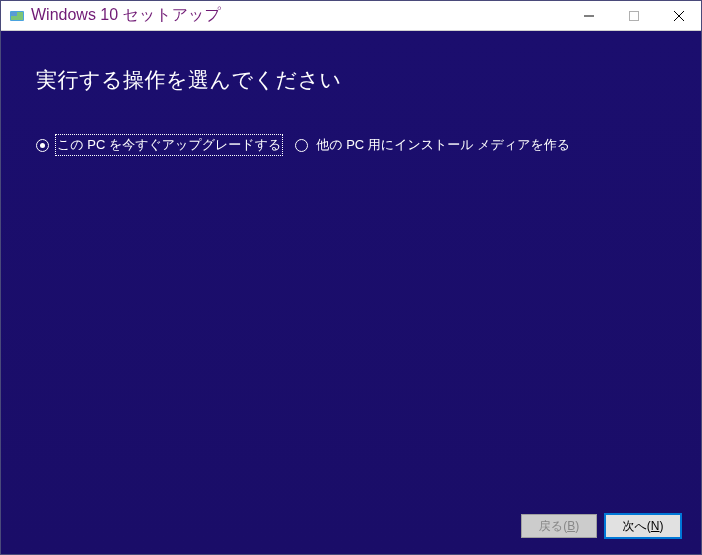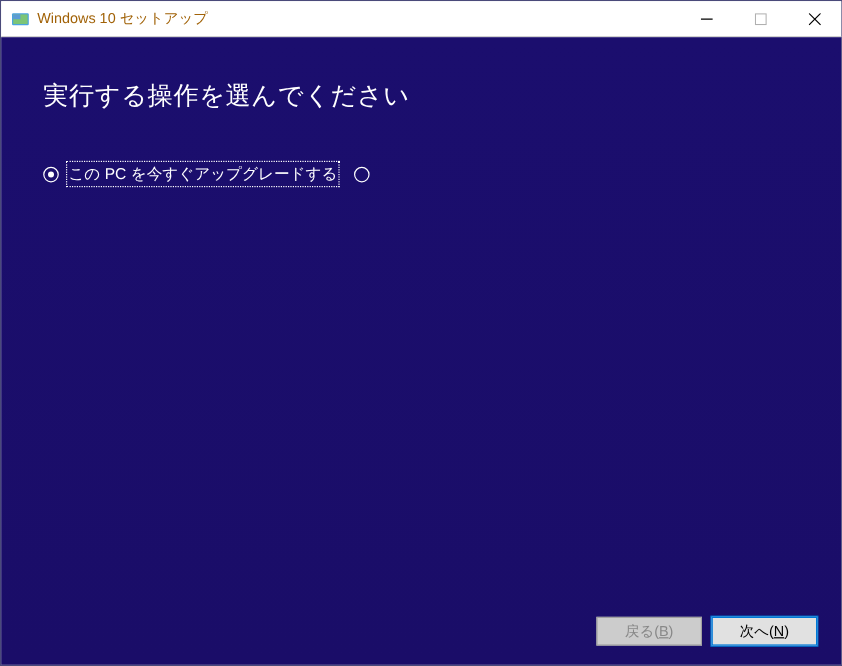--- a/index.html
+++ b/index.html
@@ -31,22 +31,22 @@
     .titlebar-icon {
       width: 16px;
       height: 16px;
       margin-left: 8px;
       margin-right: 6px;
       display: flex;
       align-items: center;
       justify-content: center;
     }
     .titlebar-title {
-      font-size: 12px;
-      color: #a16207;
+      font-size: 16px;
+      color: #701a75;
       flex: 1;
     }
     .titlebar-controls {
       display: flex;
       height: 100%;
     }
     .titlebar-btn {
       width: 45px;
       height: 100%;
       display: flex;
@@ -109,21 +109,21 @@
       outline-offset: 1px;
     }
     .footer {
       position: absolute;
       bottom: 16px;
       right: 20px;
       display: flex;
       gap: 8px;
     }
     .btn {
-      width: 88px;
+      width: 76px;
       height: 24px;
       font-size: 12px;
       display: flex;
       align-items: center;
       justify-content: center;
       background: #e1e1e1;
       border: 1px solid #858585;
       color: #000000;
     }
     .btn.disabled {
@@ -176,20 +176,21 @@
   <div class="content">
     <h1 class="heading">実行する操作を選んでください</h1>
 
     <div class="options">
       <div class="option">
         <span class="radio selected"></span>
         <span class="option-label focused">この PC を今すぐアップグレードする</span>
       </div>
       <div class="option">
         <span class="radio"></span>
+        <span class="option-label">他の PC 用にインストール メディアを作る</span>
       </div>
     </div>
 
     <div class="footer">
       <div class="btn disabled">
         <span>戻る(<span class="underline">B</span>)</span>
       </div>
       <div class="btn primary">
         <span>次へ(<span class="underline">N</span>)</span>
       </div>

